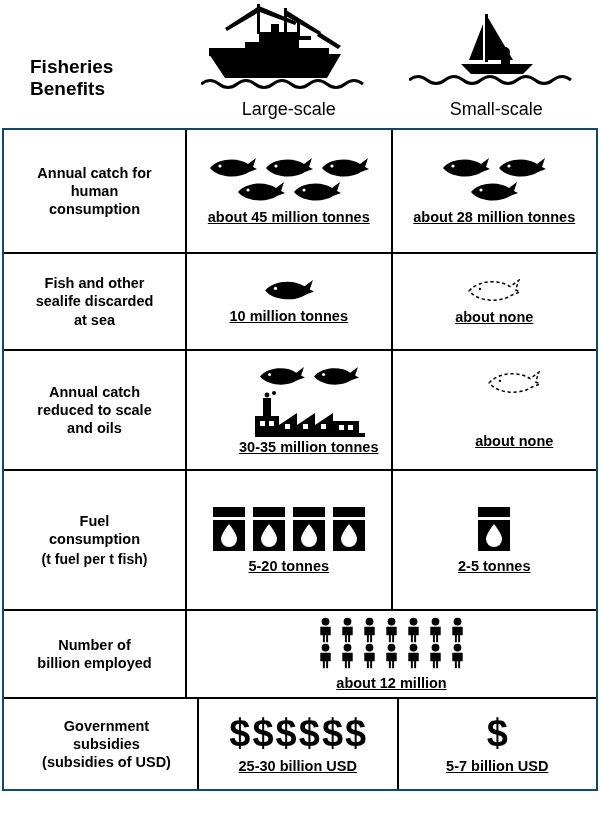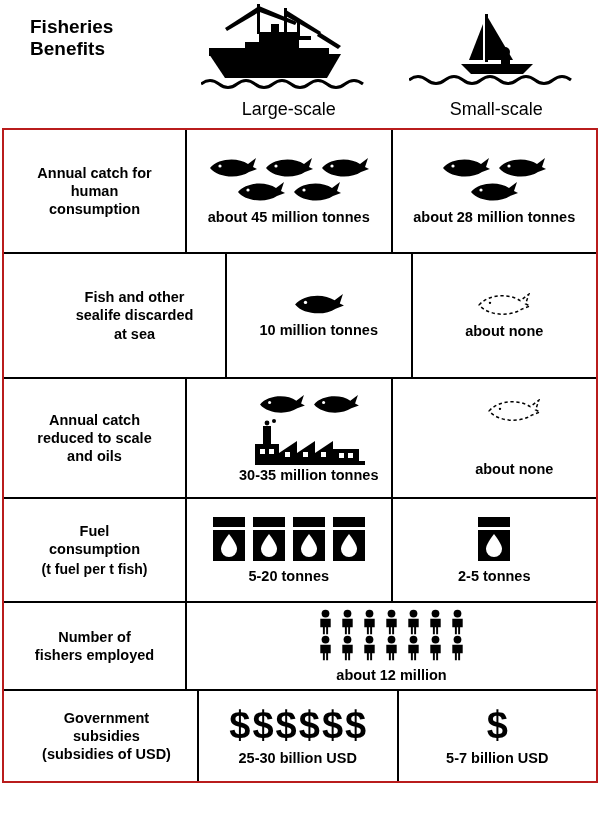--- a/index.html
+++ b/index.html
@@ -25,21 +25,21 @@
   
   .header {
     display: flex;
     height: 128px;
     align-items: flex-end;
   }
   .header-title {
     width: 185px;
     box-sizing: border-box;
     padding-left: 30px;
-    padding-bottom: 68px;
+    padding-bottom: 28px;
     font-size: 19px;
     font-weight: bold;
     line-height: 1.15;
   }
   .header-col {
     flex: 1;
     position: relative;
     height: 128px;
   }
   .header-col .boat {
@@ -57,21 +57,21 @@
     bottom: 8px;
     left: 0;
     right: 0;
     text-align: center;
     font-size: 18px;
     font-weight: normal;
   }
 
   
   .table {
-    border: 2px solid #b91c1c;
+    border: 2px solid #0c4a6e;
     border-bottom-width: 2px;
     box-sizing: border-box;
     margin: 0 2px;
     width: 596px;
   }
   .row {
     display: flex;
     border-bottom: 2px solid #000;
     box-sizing: border-box;
   }
@@ -114,27 +114,28 @@
     justify-content: center;
     align-items: center;
     gap: 2px 6px;
     margin-bottom: 4px;
   }
   .value {
     font-size: 14.5px;
     font-weight: bold;
     text-align: center;
     margin-top: 2px;
+    text-decoration: underline;
   }
 
   
   .r1 { height: 124px; }
-  .r2 { height: 125px; padding-left: 40px; }
+  .r2 { height: 97px; }
   .r3 { height: 120px; gap: 40px; }
-  .r4 { height: 104px; }
+  .r4 { height: 140px; }
   .r5 { height: 88px; }
   .r6 { height: 90px; padding-left: 12px; }
 
   svg { display: block; }
 </style>
 </head>
 <body>
 
 <div id="page">
 
@@ -445,21 +446,21 @@
               </svg>
             </span>
         </div>
         <div class="value">2-5 tonnes</div>
       </div>
     </div>
 
     <div class="row r5">
       <div class="cell-label">
         <span>Number of</span>
-        <span>fishers employed</span>
+        <span>billion employed</span>
       </div>
 
 
       <div class="cell-data">
         <div class="icons" style="max-width:158px; gap:0px 1px;">
           <span>
               <svg width="21" height="26" viewBox="0 0 24 40">
                 <g fill="#000">
                   <circle cx="12" cy="7" r="6"></circle>
                   <path d="M4 15 h16 v13 h-4 v11 h-3 v-11 h-2 v11 h-3 v-11 h-4 z"></path>

